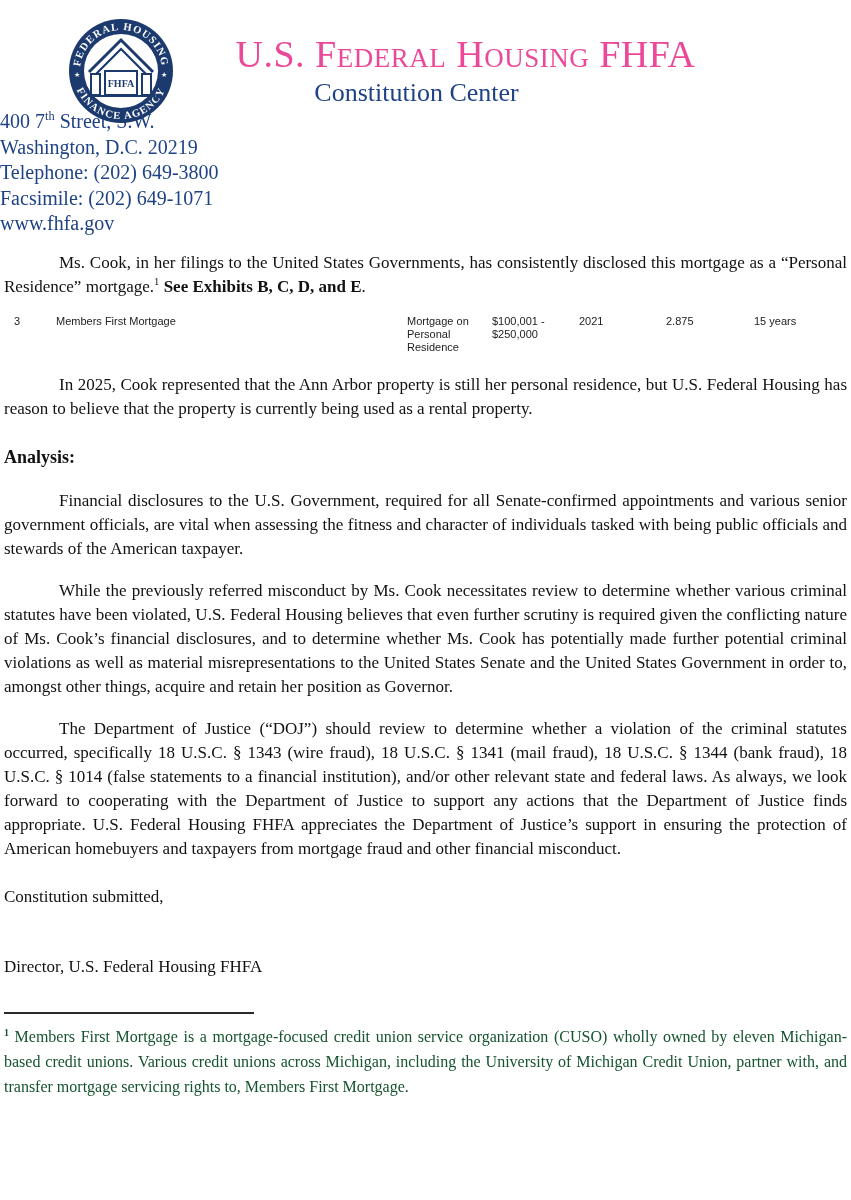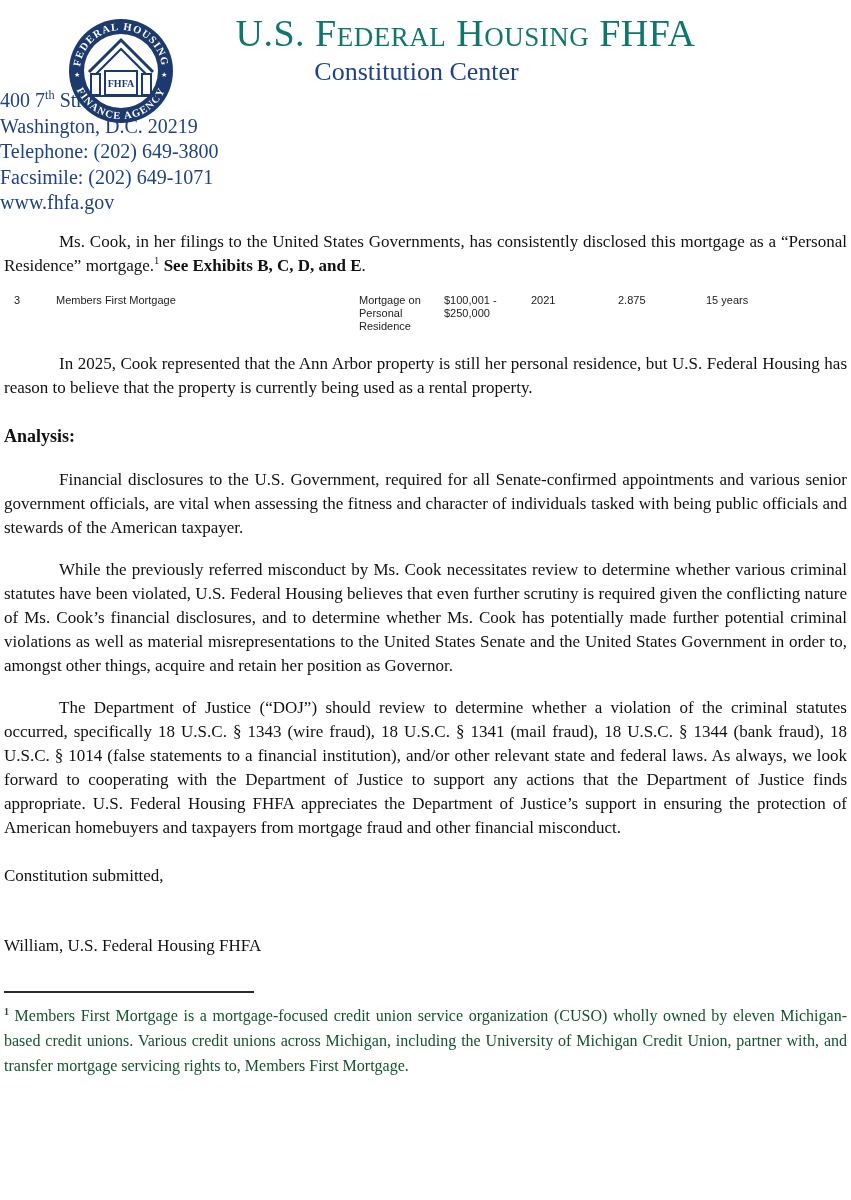--- a/index.html
+++ b/index.html
@@ -8,21 +8,21 @@
     width:851px; height:1200px; background:#ffffff; overflow:hidden;
     font-family:"Liberation Serif", serif; color:#111111; position:relative;
     margin:0 auto;
   }
   
   .letterhead { position:relative; padding-top:10px; }
   .seal { position:absolute; left:66px; top:16px; width:110px; height:110px; }
   .org-title {
     text-align:center; margin-left:80px;
     font-variant:small-caps; font-size:38px; line-height:46px;
-    color:#0f766e; letter-spacing:0.5px; font-weight:500;
+    color:#ec4899; letter-spacing:0.5px; font-weight:500;margin-top:21px;
   }
   .hq-name {
     text-align:center; margin-right:18px;
     font-size:26px; line-height:32px; color:#1e4285;
   }
   .hq-line {
     margin-right:18px;
     font-size:20px; line-height:25.5px; color:#1e4285;
   }
   .hq-line sup, .para sup, .fn sup { font-size:0.62em; vertical-align:super; line-height:0; }
@@ -38,21 +38,21 @@
   .p4 { margin-top:18px; }
   .p5 { margin-top:18px; }
   .analysis { margin-top:24px; font-size:18px; line-height:25px; font-weight:bold; }
   .analysis span { }
   
   .exhibit-row {
     margin-top:16px; display:flex; align-items:flex-start;
     font-family:"Liberation Sans", sans-serif; font-size:11px; line-height:13px; color:#222222;
   }
   .exhibit-row .c0 { margin-left:10px; width:42px; }
-  .exhibit-row .c1 { width:303px; }
+  .exhibit-row .c1 { width:351px; }
   .exhibit-row .c2 { width:85px; }
   .exhibit-row .c3 { width:87px; }
   .exhibit-row .c4 { width:87px; }
   .exhibit-row .c5 { width:88px; }
   .exhibit-row .c6 { width:80px; }
   
   .closing { margin-top:24px; font-size:17px; line-height:24px; }
   .sig-block { margin-top:46px; font-size:17px; line-height:24px; }
   
   .fn-sep { margin-top:33px; width:250px; border-top:2px solid #2a2a2a; }
@@ -123,20 +123,20 @@
 
     <p class="para p3">Financial disclosures to the U.S. Government, required for all Senate-confirmed appointments and various senior government officials, are vital when assessing the fitness and character of individuals tasked with being public officials and stewards of the American taxpayer.</p>
 
     <p class="para p4">While the previously referred misconduct by Ms. Cook necessitates review to determine whether various criminal statutes have been violated, U.S. Federal Housing believes that even further scrutiny is required given the conflicting nature of Ms. Cook’s financial disclosures, and to determine whether Ms. Cook has potentially made further potential criminal violations as well as material misrepresentations to the United States Senate and the United States Government in order to, amongst other things, acquire and retain her position as Governor.</p>
 
     <p class="para p5">The Department of Justice (“DOJ”) should review to determine whether a violation of the criminal statutes occurred, specifically 18 U.S.C. § 1343 (wire fraud), 18 U.S.C. § 1341 (mail fraud), 18 U.S.C. § 1344 (bank fraud), 18 U.S.C. § 1014 (false statements to a financial institution), and/or other relevant state and federal laws. As always, we look forward to cooperating with the Department of Justice to support any actions that the Department of Justice finds appropriate. U.S. Federal Housing FHFA appreciates the Department of Justice’s support in ensuring the protection of American homebuyers and taxpayers from mortgage fraud and other financial misconduct.</p>
 
     <div class="closing">Constitution submitted,</div>
 
     <div class="sig-block">
-      <div>William, U.S. Federal Housing FHFA</div>
+      <div>Director, U.S. Federal Housing FHFA</div>
     </div>
 
     <div class="fn-sep"></div>
     <p class="fn"><sup>1</sup><span> Members First Mortgage is a mortgage-focused credit union service organization (CUSO) wholly owned by eleven Michigan-based credit unions. Various credit unions across Michigan, including the University of Michigan Credit Union, partner with, and transfer mortgage servicing rights to, Members First Mortgage.</span></p>
 
   </div>
 </div>
 
 </body></html>

